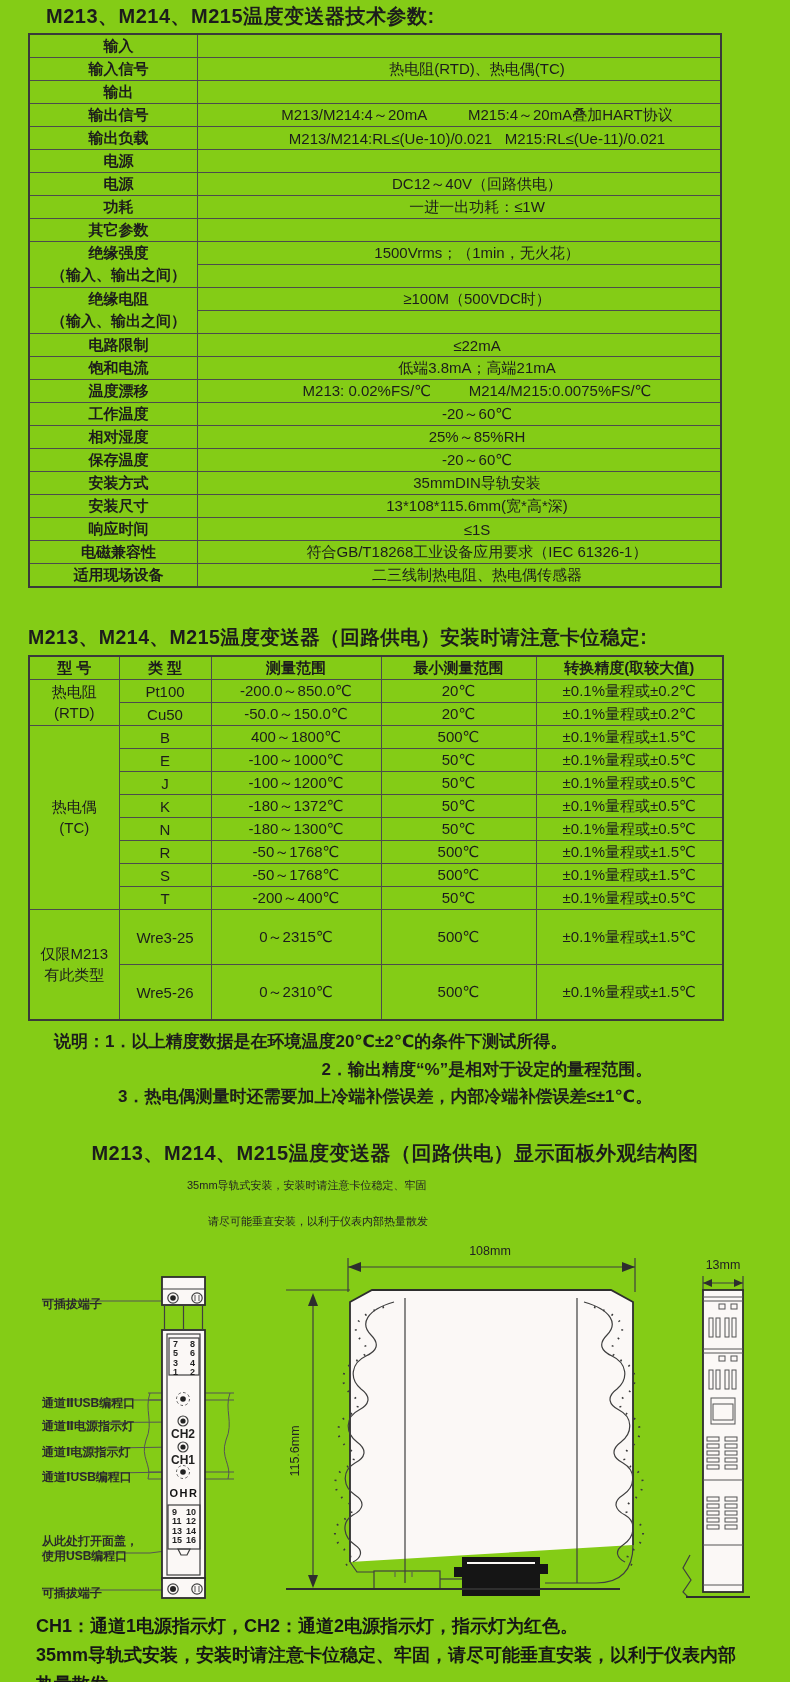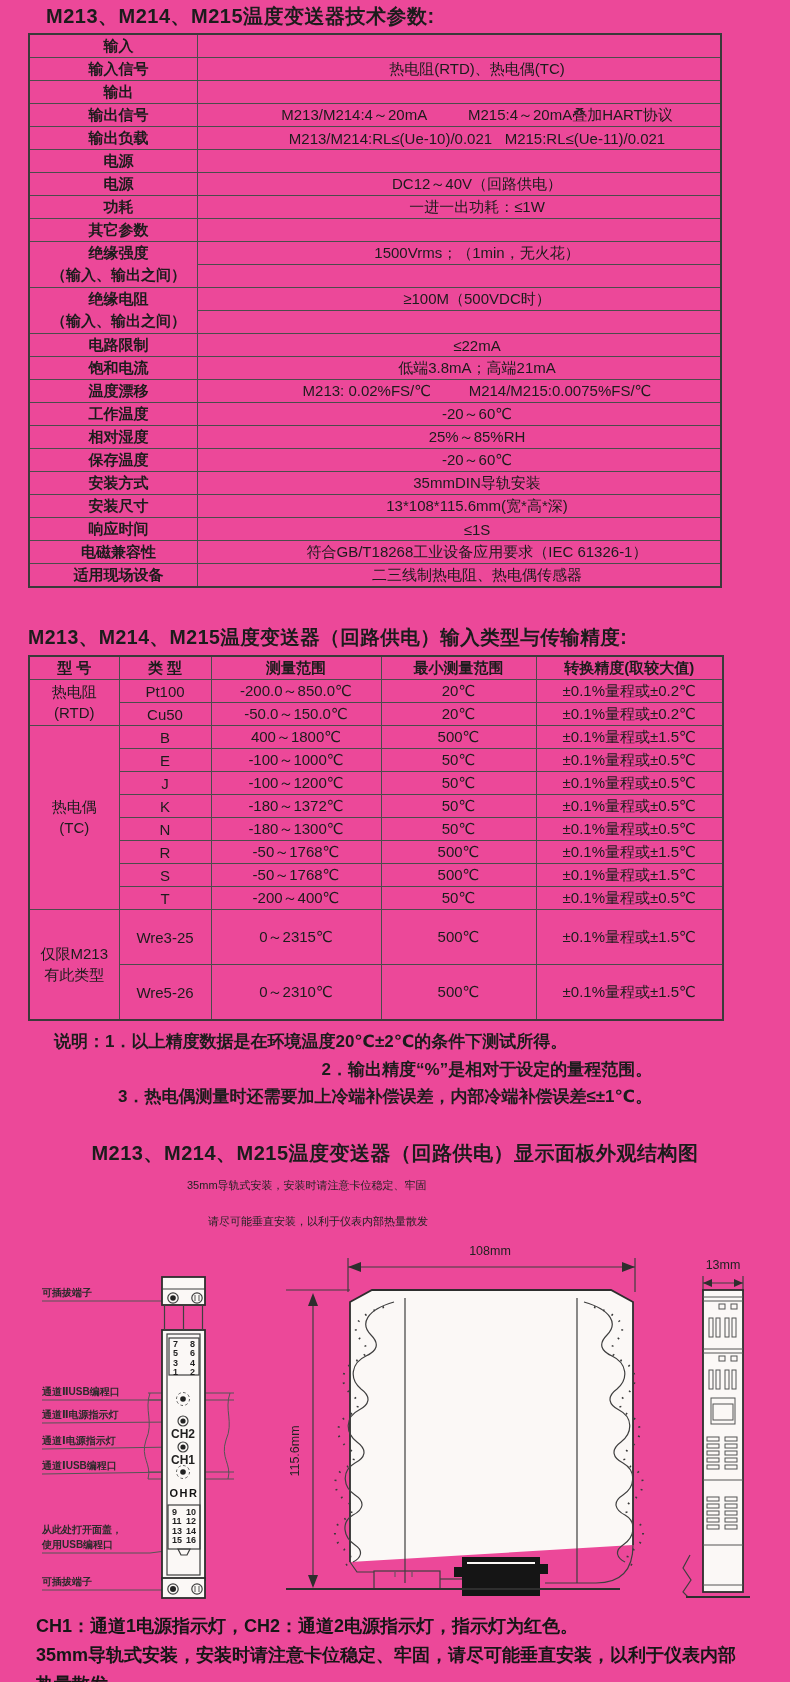--- a/index.html
+++ b/index.html
@@ -1,16 +1,16 @@
 <!DOCTYPE html>
 <html><head>
 <meta charset="utf-8">
 <style>
   html,body{margin:0;padding:0;}
-  #page{position:relative;width:790px;height:1682px;background:#ec4899;overflow:hidden;
+  #page{position:relative;width:790px;height:1682px;background:#84cc16;overflow:hidden;
         font-family:"Liberation Sans","DejaVu Sans",sans-serif;color:#1c1c1c;}
   .abs{position:absolute;}
   .h1{font-size:20px;font-weight:700;letter-spacing:.5px;}
   
   table{border-collapse:collapse;table-layout:fixed;}
   .t1{left:28px;top:33px;width:694px;border:2px solid #3a3a3a;}
   .t1 td{border:1px solid #4c4c4c;height:22px;font-size:15px;padding:0;white-space:pre-wrap;overflow:hidden;text-align:center;}
   .t1 td.c0{width:157px;font-weight:700;padding-left:10px;}
   .t1 td.c1{padding-left:36px;}
   .t1 tr.mergeb td.c0{border-bottom-style:hidden;}
@@ -23,21 +23,21 @@
   .t2 col.cn{width:155px}.t2 col.ca{width:187px}
   .t2 tr.tall td{height:54px;}
   
   .notes{left:54px;top:1028px;font-size:17px;font-weight:700;line-height:27.5px;}
   .notes .ind{padding-left:64px;text-align:right;}
   .nline{white-space:pre;}
   
   .h3c{left:0;top:1140px;width:790px;text-align:center;}
   .sub{font-size:11px;color:#222;}
   
-  .dlabel{font-size:10px;font-weight:700;color:#2b2b2b;line-height:15px;white-space:pre-line;}
+  .dlabel{font-size:12px;font-weight:700;color:#2b2b2b;line-height:15px;white-space:pre-line;margin-top:12px;}
   .devnum{font-size:9px;font-weight:700;line-height:9.4px;color:#1f1f1f;white-space:pre-line;}
   .chlab{width:24px;text-align:center;font-size:12px;font-weight:700;color:#1f1f1f;}
   .brand{width:40px;text-align:center;font-size:11px;font-weight:700;letter-spacing:1.5px;color:#111;}
   .dim{font-size:12.5px;color:#222;text-align:center;}
   
   .footer{left:36px;top:1612px;width:740px;font-size:18px;font-weight:600;line-height:29px;color:#161616;}
   
   .ln{stroke:#3f3f3f;stroke-width:1.2;fill:none;}
   .ln2{stroke:#2e2e2e;stroke-width:1.8;fill:#fbf8f6;}
   .thin{stroke:#555;stroke-width:1;fill:none;}
@@ -172,21 +172,21 @@
         </tr>
 
         <tr>
           <td class="c0">适用现场设备</td>
           <td class="c1">二三线制热电阻、热电偶传感器</td>
         </tr>
 
     </tbody>
   </table>
 
-  <div class="abs h1" style="left:28px;top:624px;font-size:19.5px;">M213、M214、M215温度变送器（回路供电）输入类型与传输精度:</div>
+  <div class="abs h1" style="left:28px;top:624px;font-size:19.5px;">M213、M214、M215温度变送器（回路供电）安装时请注意卡位稳定:</div>
 
   <table class="abs t2">
     <colgroup>
         <col class="cm">
         <col class="ct">
         <col class="cr">
         <col class="cn">
         <col class="ca">
       </colgroup>
     <tbody>

